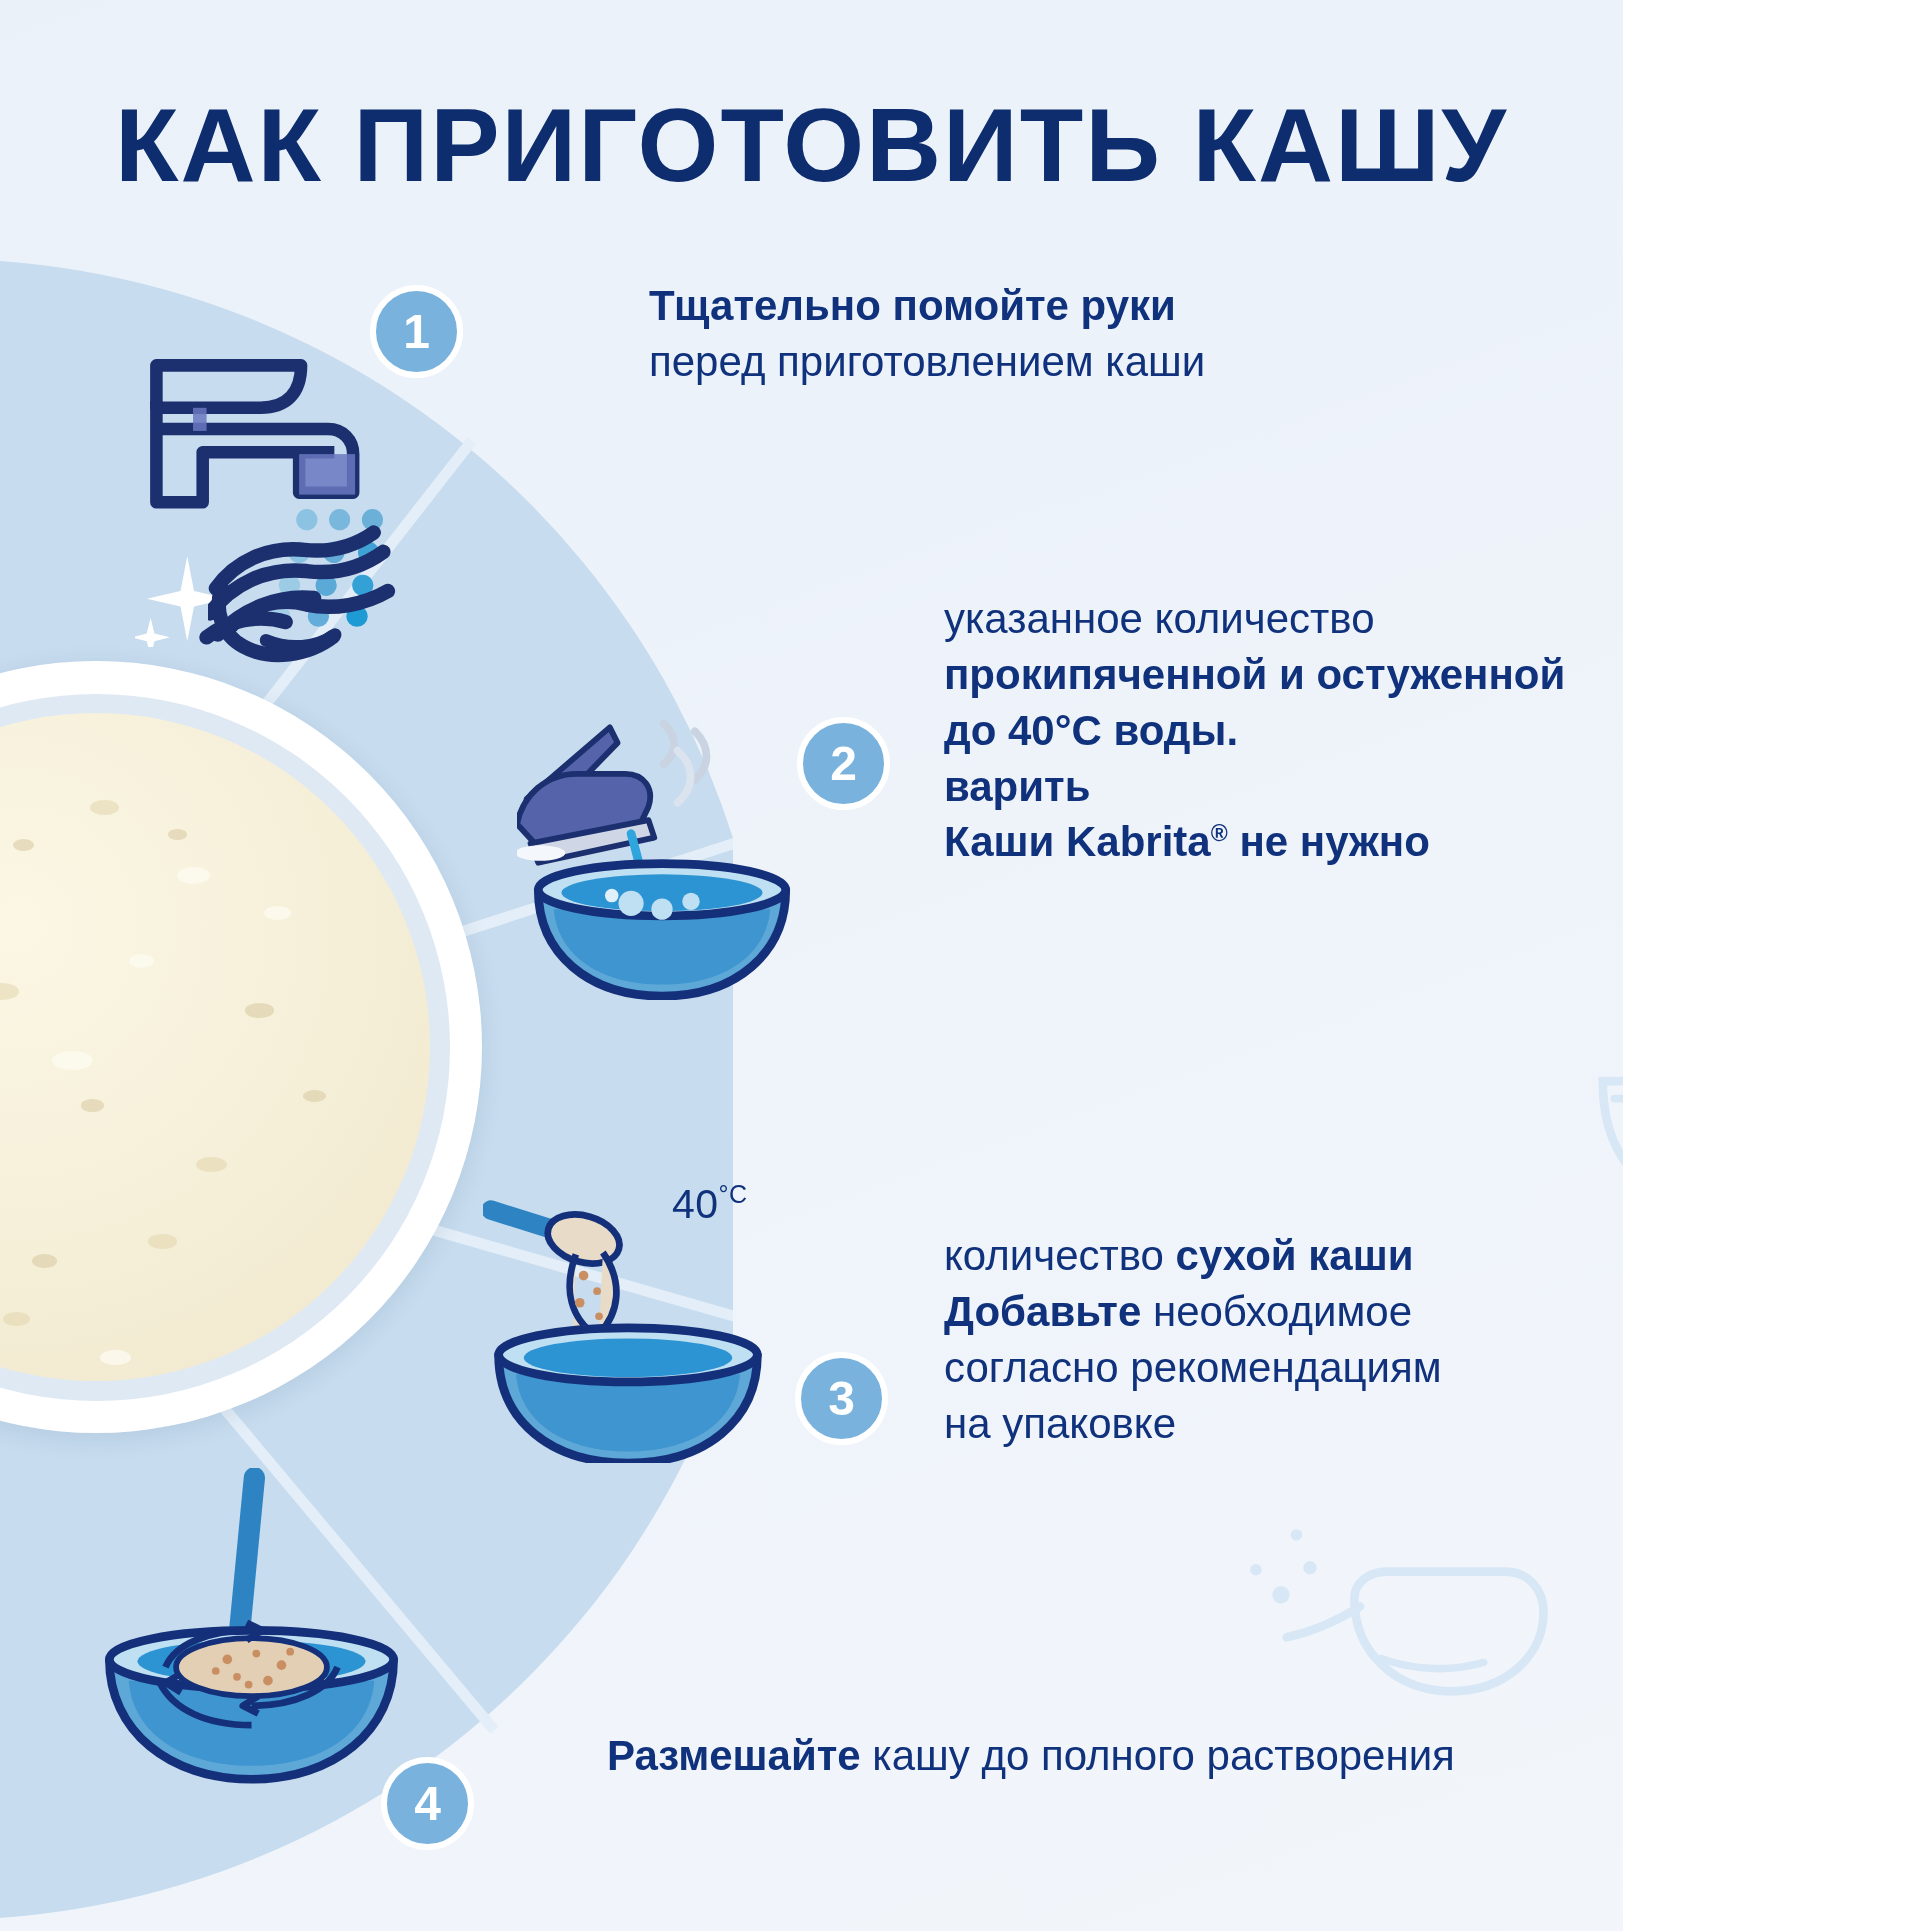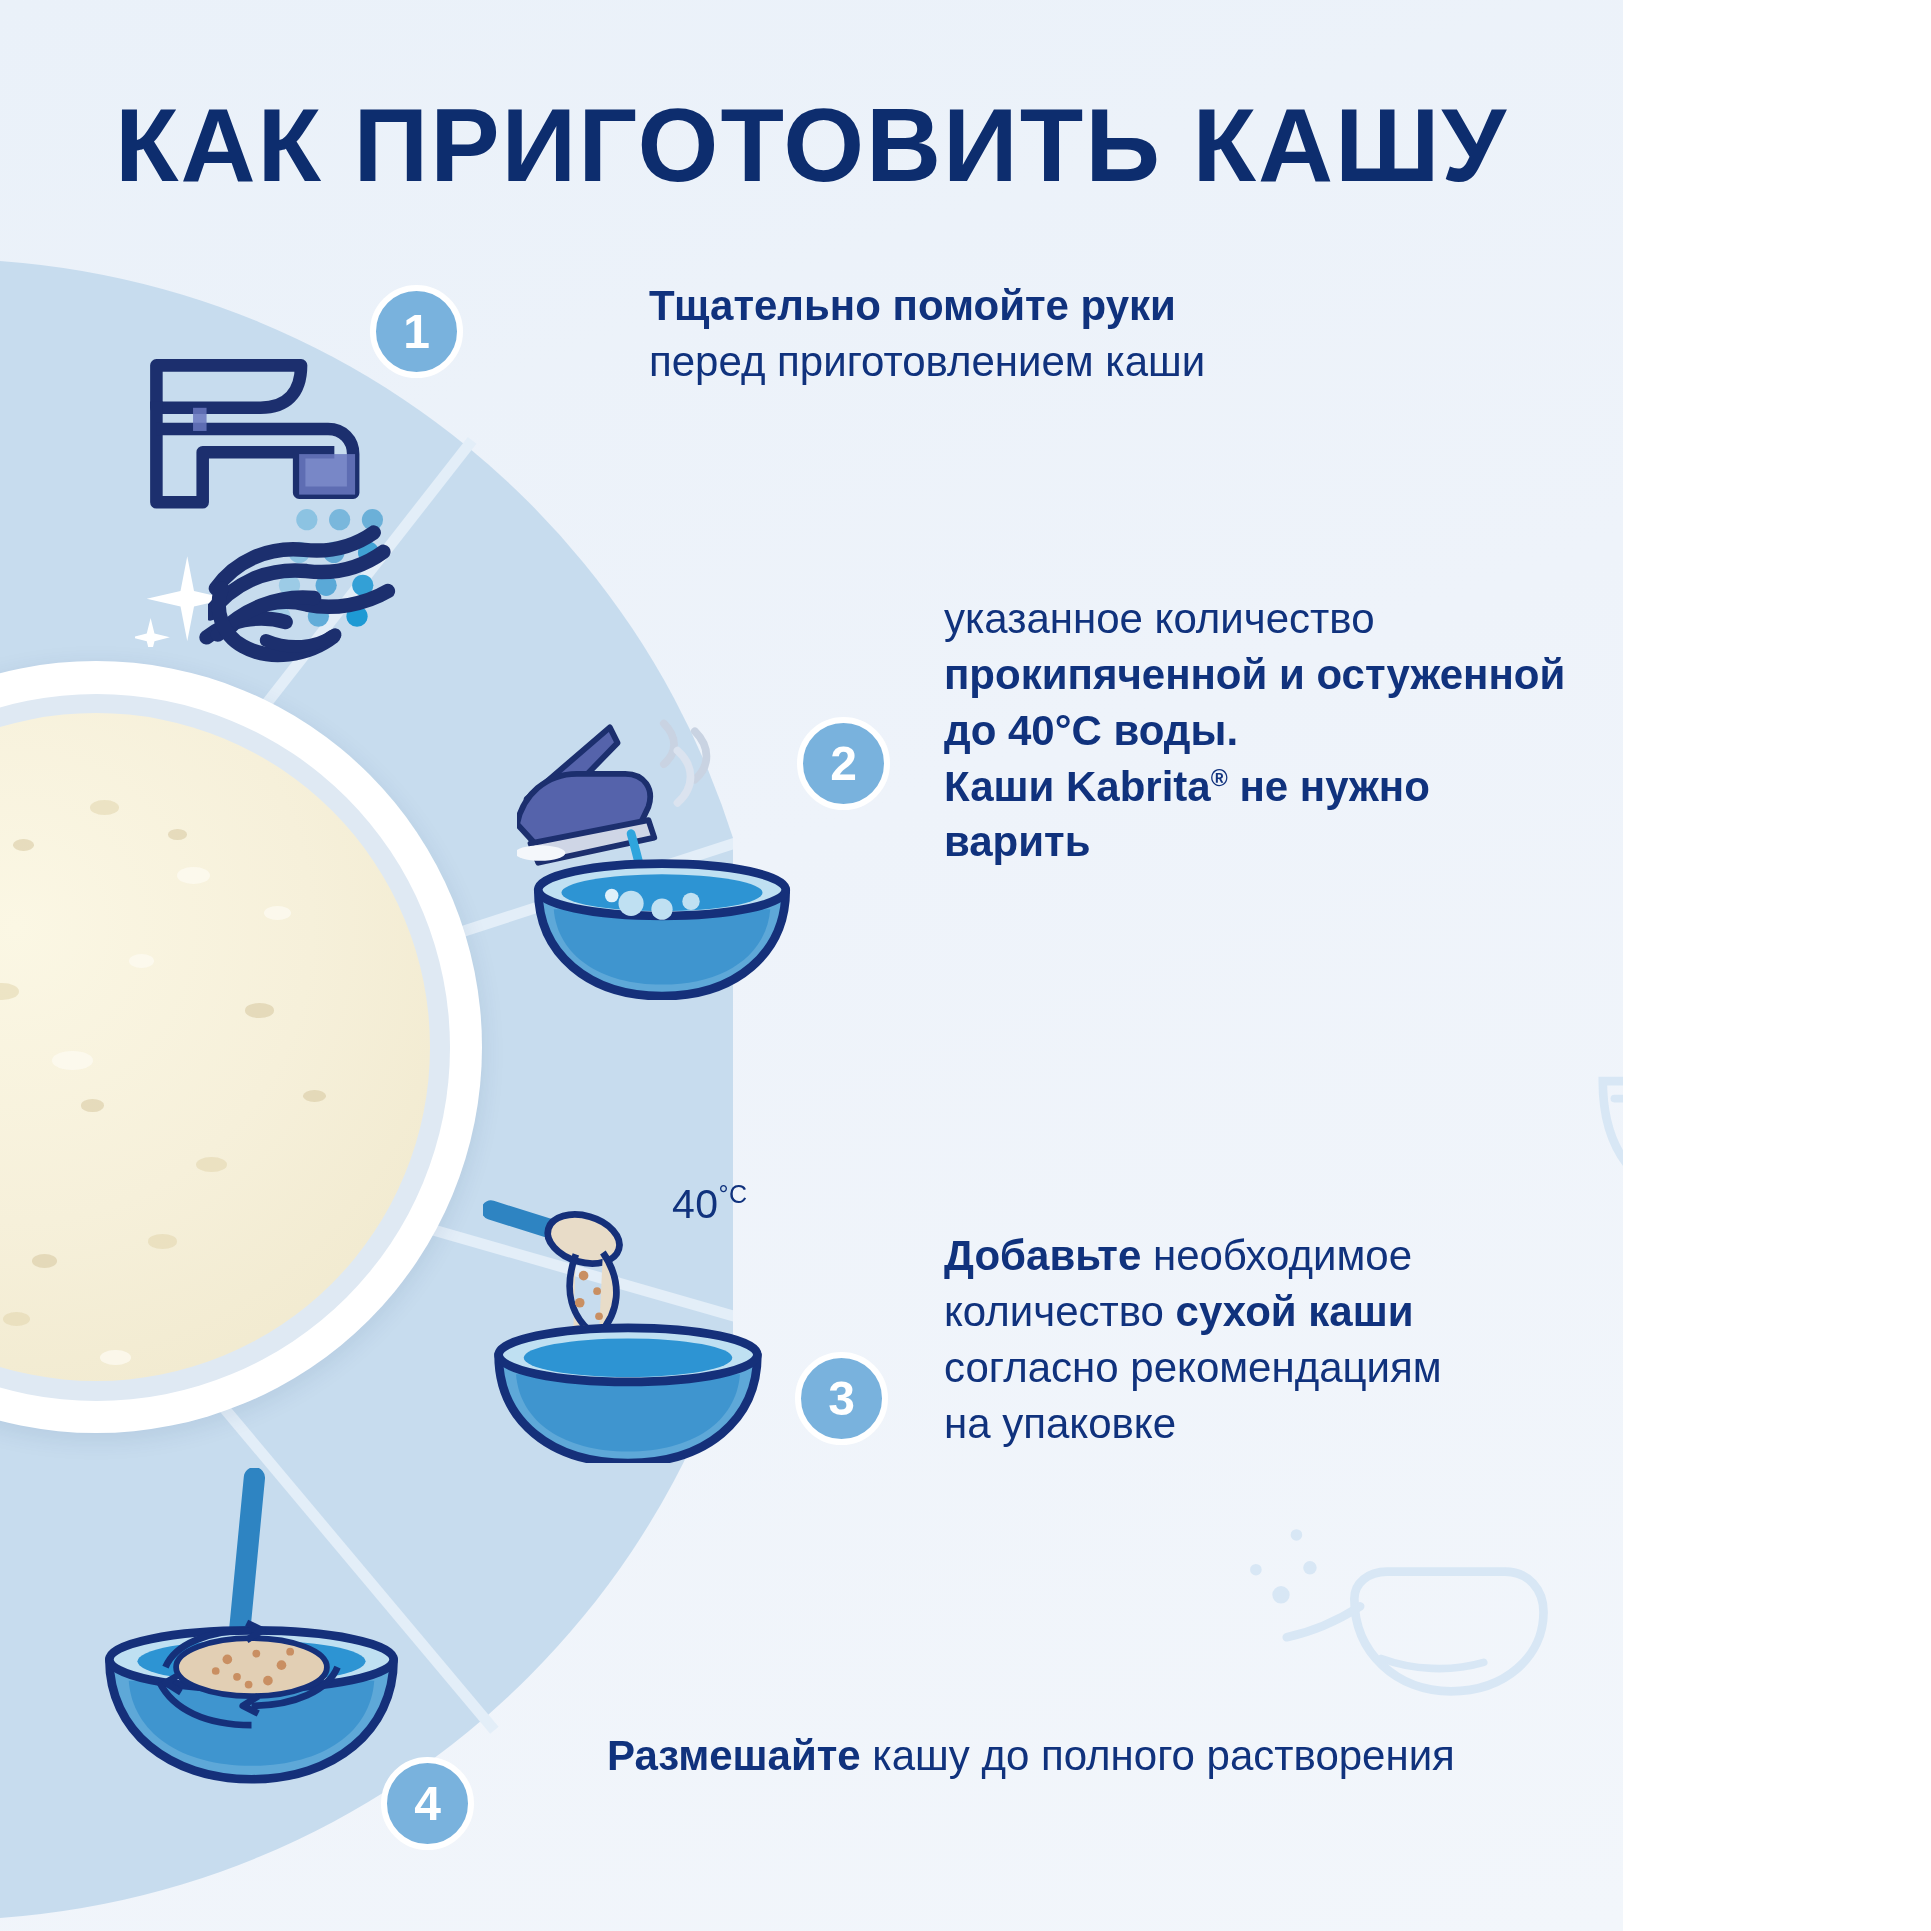--- a/index.html
+++ b/index.html
@@ -340,33 +340,33 @@
 
   <div class="txt" style="left:944px; top:591px; width:927px;">
     <div>указанное количество</div>
     <div>
       <b>прокипяченной и остуженной</b>
     </div>
     <div>
       <b>до 40°C воды.</b>
     </div>
     <div>
+      <b>варить</b>
+    </div>
+    <div>
       <b><span>Каши Kabrita</span><span class="sup">®</span><span> не нужно</span></b>
     </div>
-    <div>
-      <b>варить</b>
-    </div>
   </div>
 
   <div class="txt" style="left:944px; top:1228px; width:927px;">
     <div>
+      <span>количество </span><b>сухой каши</b>
+    </div>
+    <div>
       <b>Добавьте</b><span> необходимое</span>
-    </div>
-    <div>
-      <span>количество </span><b>сухой каши</b>
     </div>
     <div>согласно рекомендациям</div>
     <div>на упаковке</div>
   </div>
 
   <div class="txt" style="left:599px; top:1728px; width:1294px;margin-left:8px;">
     <div>
       <b>Размешайте</b><span> кашу до полного растворения</span>
     </div>
   </div>

